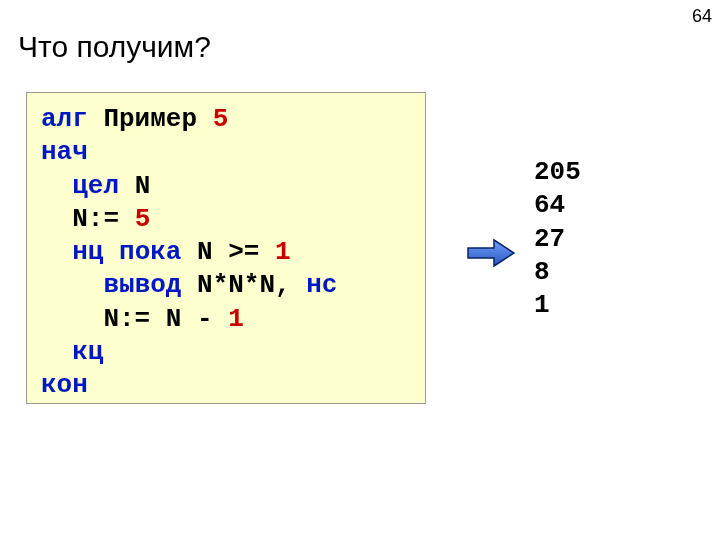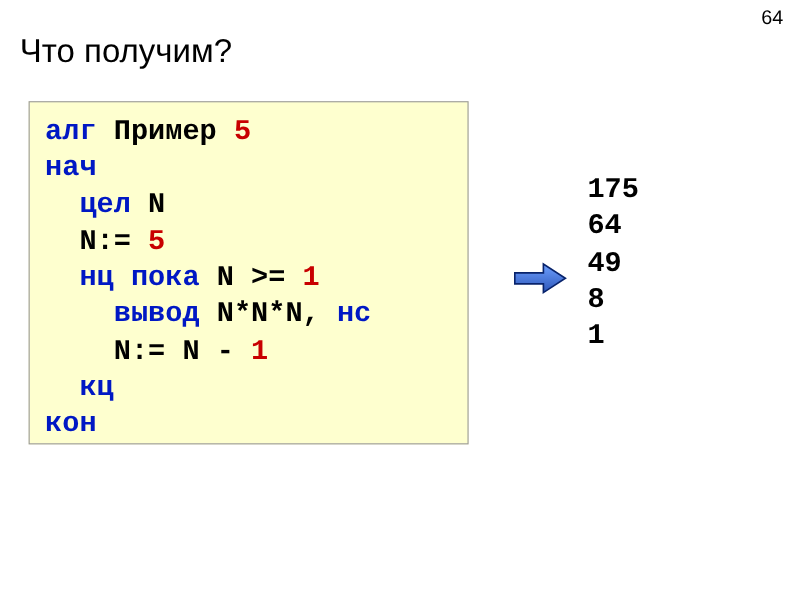--- a/index.html
+++ b/index.html
@@ -92,18 +92,18 @@
       <defs>
         <linearGradient id="g" x1="0" y1="0" x2="0" y2="1">
           <stop offset="0%" stop-color="#6ea0ff"></stop>
           <stop offset="100%" stop-color="#2d56b8"></stop>
         </linearGradient>
       </defs>
       <polygon points="2,10 28,10 28,2 48,15 28,28 28,20 2,20" fill="url(#g)" stroke="#08236b" stroke-width="1.5"></polygon>
     </svg>
   </div>
 
-  <div class="output"><span>175</span>
+  <div class="output"><span>205</span>
 <span>64</span>
-<span>49</span>
+<span>27</span>
 <span>8</span>
 <span>1</span></div>
 </div>
 
 </body></html>

